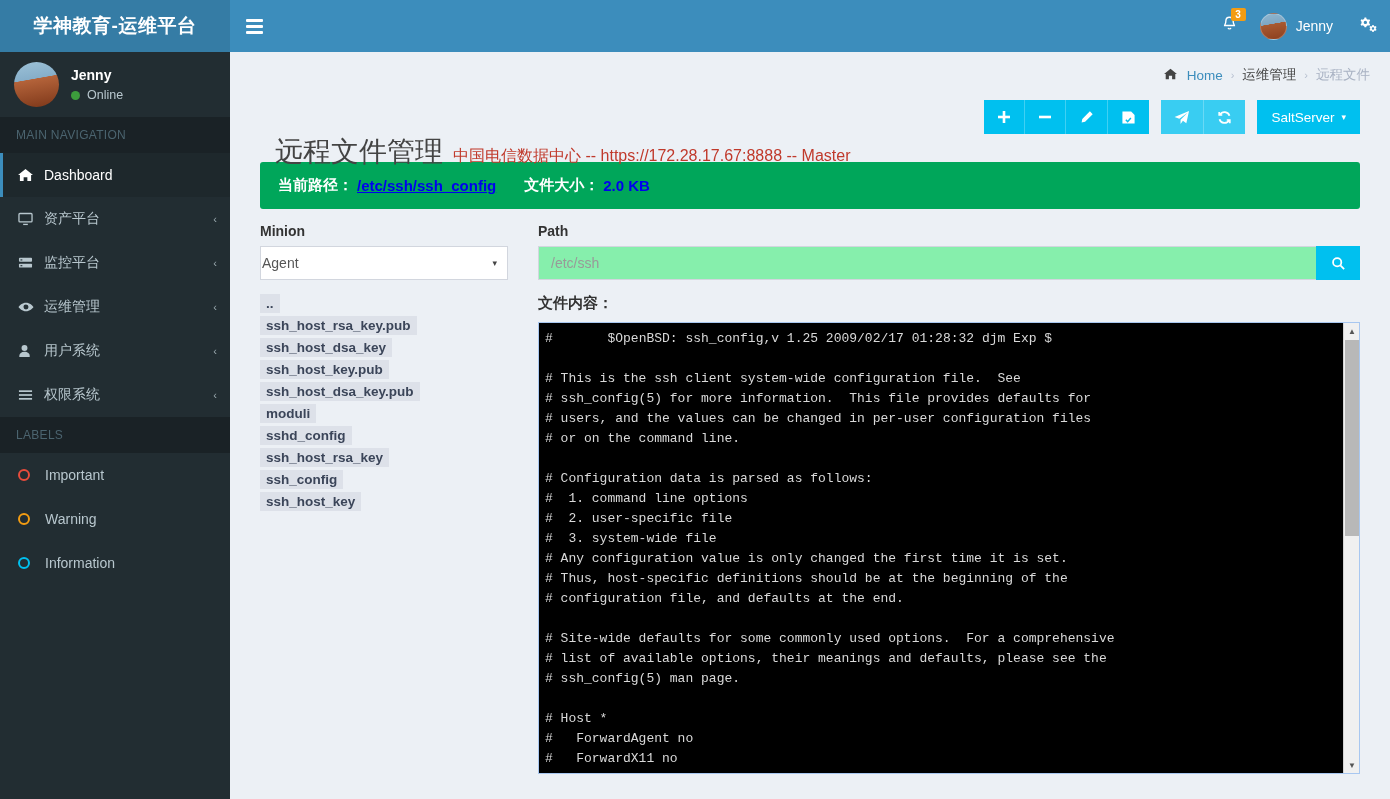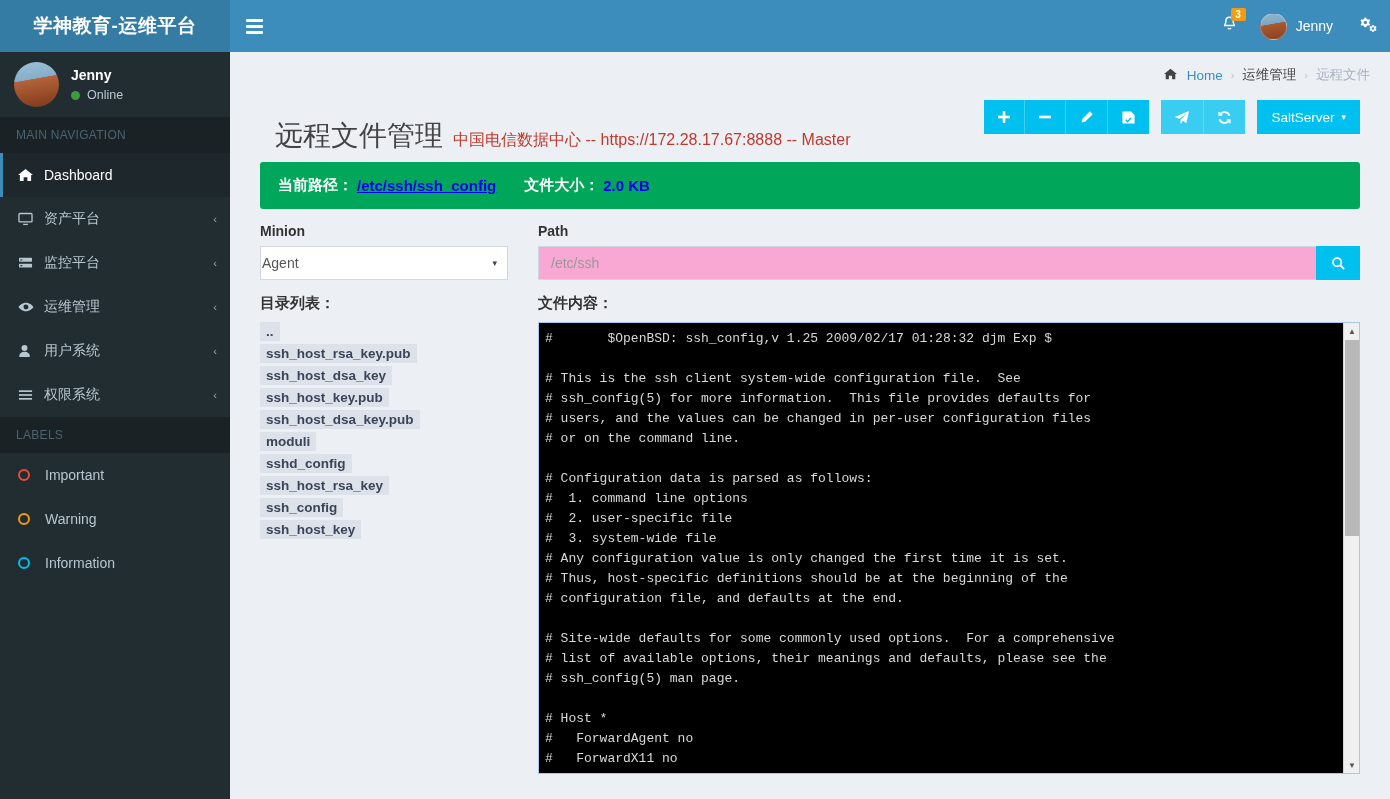--- a/index.html
+++ b/index.html
@@ -102,21 +102,21 @@
     position: absolute; right: 20px; top: 14px;
     font-size: 13.5px; color: #97a0b3; display: flex; align-items: center; gap: 8px;
   }
   .breadcrumb a { color: #3c8dbc; text-decoration: none; }
   .breadcrumb .sep { color: #b6bfcf; font-size: 11px; }
   .breadcrumb .home-ico { color: #444; font-size: 13px; margin-right: 2px; }
   .breadcrumb .crumb-last { color: #a9b2c3; }
 
   .page-title-row { position: relative; padding: 0 30px; height: 50px; }
   .page-title {
-    position: absolute; left: 45px; top: 0;
+    position: absolute; left: 45px; top: 16px;
     font-size: 28px; color: #444; font-weight: normal; white-space: nowrap;
   }
   .page-subtitle { font-size: 16px; color: #c0392b; margin-left: 10px; }
 
   .btn-toolbar { position: absolute; right: 30px; top: 2px; display: flex; gap: 12px; }
   .btn-group { display: flex; }
   .btn {
     height: 34px; background: #00c0ef; border: none; color: #fff;
     display: flex; align-items: center; justify-content: center;
     font-size: 14px; cursor: pointer; padding: 0 13px;
@@ -141,21 +141,21 @@
   .form-label { font-size: 14px; font-weight: bold; color: #333; margin-bottom: 7px; display: block; }
   .select-box {
     position: relative; width: 248px; height: 34px; background: #fff;
     border: 1px solid #d2d6de; font-size: 14px; color: #555;
     display: flex; align-items: center; padding: 0 1px; cursor: pointer;
   }
   .select-box .caret { position: absolute; right: 10px; font-size: 9px; color: #444; }
   .path-group { display: flex; }
   .path-input {
     flex: 1; height: 34px; border: 1px solid #d2d6de; border-right: none;
-    background: #f9a8d4; font-size: 14px; color: #555; padding: 0 12px; outline: none;
+    background: #86efac; font-size: 14px; color: #555; padding: 0 12px; outline: none;
     font-family: "Liberation Sans", sans-serif;
   }
   .path-input::placeholder { color: #999; }
   .path-btn {
     width: 44px; height: 34px; background: #00c0ef; border: none; color: #fff;
     display: flex; align-items: center; justify-content: center; cursor: pointer;
   }
 
   .panes { display: flex; padding: 14px 30px 0 30px; gap: 30px; }
   .pane-dir { width: 248px; flex: none; }
@@ -427,21 +427,20 @@
               <circle cx="6.6" cy="6.6" r="4.4"></circle>
                 <path d="M10 10L14 14"></path>
             </svg>
           </button>
         </div>
       </div>
     </div>
 
     <div class="panes">
       <div class="pane-dir">
-        <div class="pane-title">目录列表：</div>
         <div class="dir-list">
           <span class="dir-item">..</span>
           <span class="dir-item">ssh_host_rsa_key.pub</span>
           <span class="dir-item">ssh_host_dsa_key</span>
           <span class="dir-item">ssh_host_key.pub</span>
           <span class="dir-item">ssh_host_dsa_key.pub</span>
           <span class="dir-item">moduli</span>
           <span class="dir-item">sshd_config</span>
           <span class="dir-item">ssh_host_rsa_key</span>
           <span class="dir-item">ssh_config</span>

